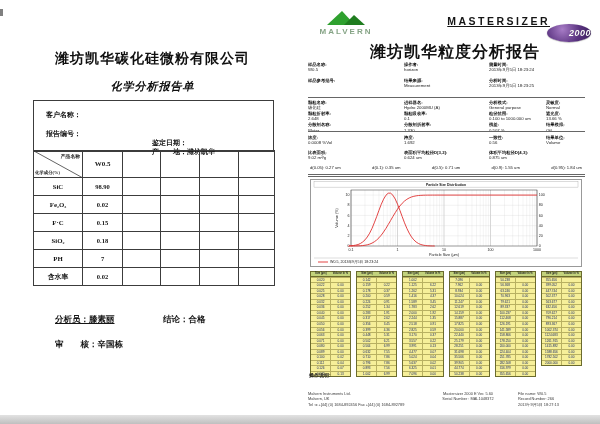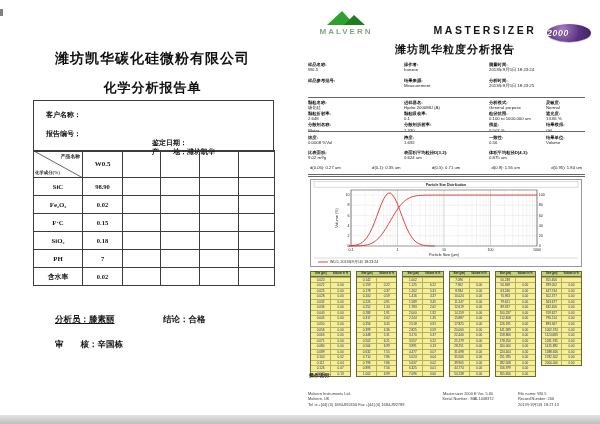--- a/index.html
+++ b/index.html
@@ -3,47 +3,47 @@
 <meta charset="utf-8">
 <style>
   html,body{margin:0;padding:0;}
   body{width:600px;height:424px;position:relative;overflow:hidden;background:#fff;
        font-family:"Liberation Sans",sans-serif;color:#111;}
   .abs{position:absolute;}
   
   .ltitle{left:20px;width:265px;text-align:center;font-family:"Liberation Serif",serif;
           font-weight:bold;color:#101010;letter-spacing:1px;}
   #l-title1{top:50px;font-size:14px;}
-  #l-title2{top:79px;font-size:13px;}
+  #l-title2{top:79px;font-size:11px;font-style:italic;}
   #info-box{left:33px;top:100px;width:239px;height:50px;border:1px solid #3c3c3c;}
   .ifield{position:absolute;font-family:"Liberation Serif",serif;font-weight:bold;font-size:7px;color:#151515;}
   .comp{position:absolute;left:33px;top:150px;width:241px;border-collapse:collapse;table-layout:fixed;}
   .comp td{border:1px solid #3c3c3c;text-align:center;vertical-align:middle;
            font-family:"Liberation Serif",serif;font-weight:bold;color:#151515;padding:0;}
   .comp .hrow{height:27px;}
   .comp .crow{height:18px;}
   .cname{font-size:6.8px;} .cval{font-size:6.5px;} .prod{font-size:7px;}
   .diag{position:relative;}
   .diag svg{position:absolute;left:0;top:0;}
   .dt{position:absolute;right:2px;top:2px;font-size:4.8px;}
   .db{position:absolute;left:1px;bottom:2px;font-size:4.4px;}
   .sign{position:absolute;font-family:"Liberation Serif",serif;font-weight:bold;font-size:8.5px;color:#151515;}
   
   #malvern-word{left:315px;top:27px;width:62px;text-align:center;font-size:8px;font-weight:bold;
                 letter-spacing:2px;color:#86a486;}
-  #mastersizer-word{left:420px;top:24px;width:130px;text-align:center;font-size:10.5px;
-                    font-weight:bold;letter-spacing:2.5px;color:#151515;}
+  #mastersizer-word{left:420px;top:15px;width:130px;text-align:right;font-size:10.5px;
+                    font-weight:bold;letter-spacing:2.5px;color:#151515;text-decoration:underline;}
   #badge-2000{left:547px;top:24px;width:44px;height:18px;border-radius:50%;
               background:radial-gradient(circle at 35% 30%, #a77cc6, #5a3380 55%, #3a1f5c);
-              display:flex;align-items:center;justify-content:flex-start;
+              display:flex;align-items:center;justify-content:flex-end;
               box-shadow:0 0.5px 1px rgba(0,0,0,.4);}
   #badge-2000 span{color:#fff;font-style:italic;font-weight:bold;font-size:9px;letter-spacing:0.5px;
                    text-shadow:0.4px 0.4px 0 #2a1542;}
   #r-title{left:335px;top:42px;width:240px;text-align:center;font-family:"Liberation Serif",serif;
-           font-weight:bold;font-size:11px;color:#101010;letter-spacing:1px;}
+           font-weight:bold;font-size:16px;color:#101010;letter-spacing:1px;}
   .fcols{position:absolute;left:308px;width:277px;display:flex;}
   .fcol{flex:none;}
   .fpair{margin-bottom:0.6px;}
   .b1 .fpair{margin-bottom:5px;}
   .b3 .fpair{margin-bottom:4px;}
   .flbl{font-weight:bold;font-size:4.3px;line-height:5.3px;color:#111;}
   .fval{font-size:4.3px;line-height:5.3px;min-height:5px;color:#222;}
   .rule{position:absolute;left:308px;width:277px;border-top:1px solid #666;height:0;}
   #percentiles{position:absolute;left:310px;top:165px;width:272px;display:flex;justify-content:space-between;}
   .pct{font-size:4.2px;color:#222;}

